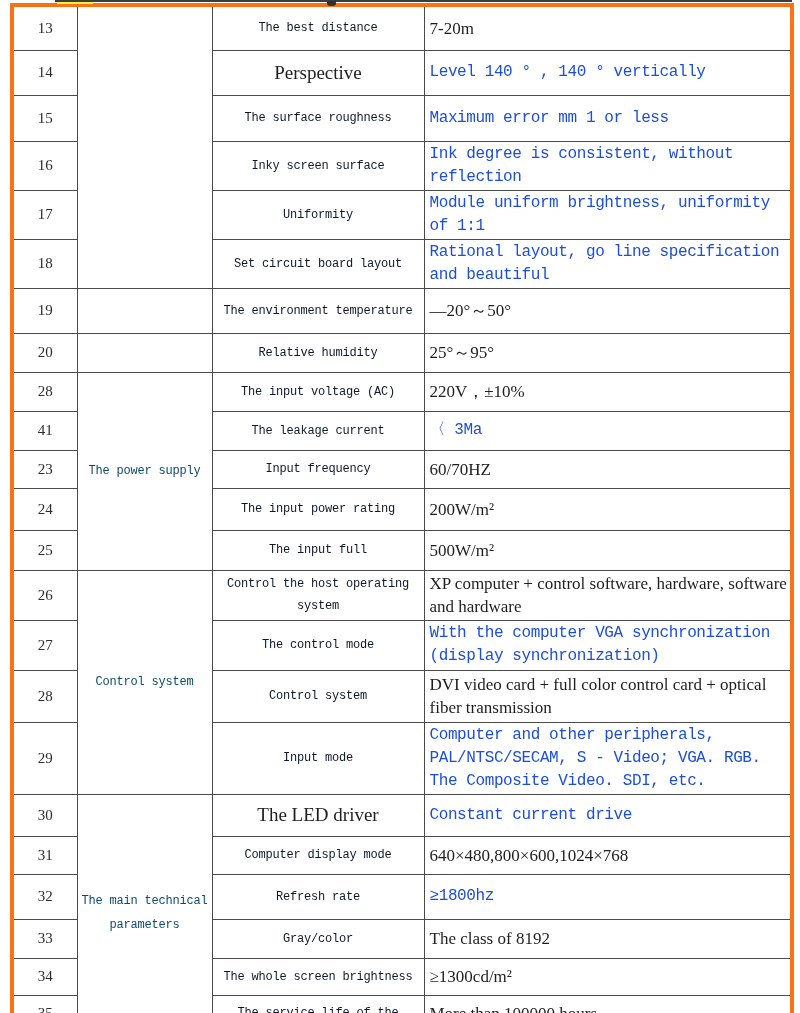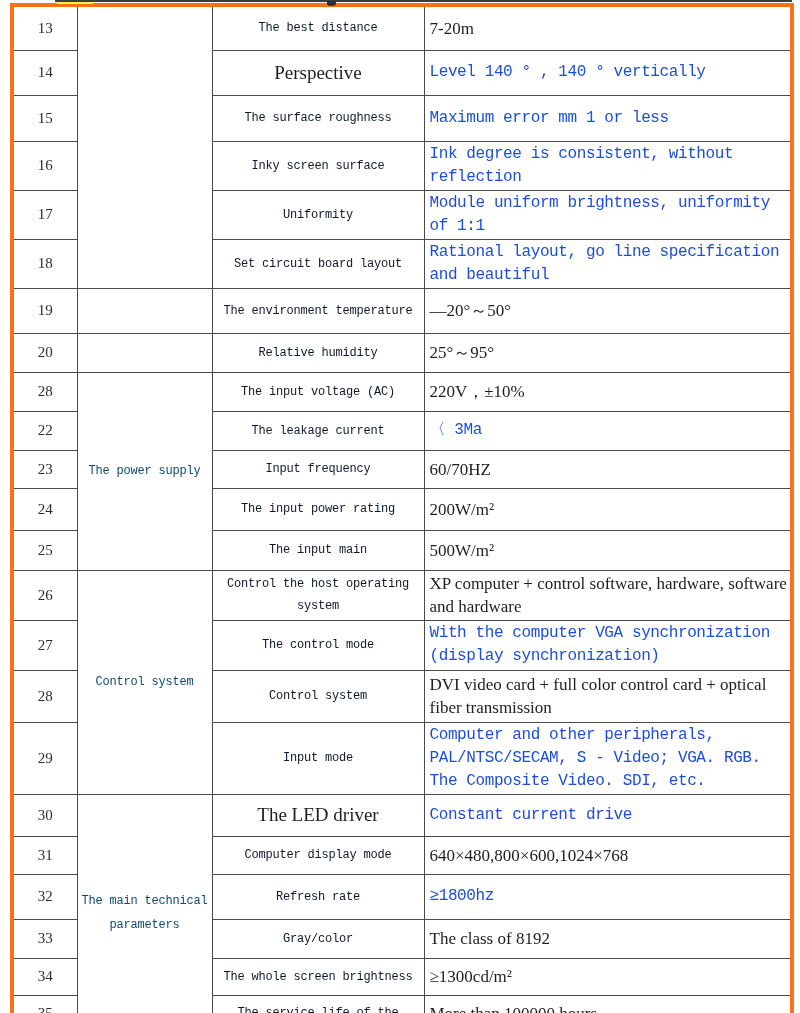--- a/index.html
+++ b/index.html
@@ -88,37 +88,37 @@
           <td class="param">Relative humidity</td>
           <td class="value serif">25°～95°</td>
         </tr>
         <tr style="height: 39px;">
           <td class="no">28</td>
           <td class="cat" rowspan="5">The power supply</td>
           <td class="param">The input voltage (AC)</td>
           <td class="value serif">220V，±10%</td>
         </tr>
         <tr style="height: 39px;">
-          <td class="no">22</td>
+          <td class="no">41</td>
           <td class="param">The leakage current</td>
           <td class="value">〈 3Ma</td>
         </tr>
         <tr style="height: 38px;">
           <td class="no">23</td>
           <td class="param">Input frequency</td>
           <td class="value serif">60/70HZ</td>
         </tr>
         <tr style="height: 42px;">
           <td class="no">24</td>
           <td class="param">The input power rating</td>
           <td class="value serif">200W/m²</td>
         </tr>
         <tr style="height: 40px; padding-left: 13px;">
           <td class="no">25</td>
-          <td class="param">The input main</td>
+          <td class="param">The input full</td>
           <td class="value serif">500W/m²</td>
         </tr>
         <tr style="height: 50px;">
           <td class="no">26</td>
           <td class="cat" rowspan="4">Control system</td>
           <td class="param">Control the host operating system</td>
           <td class="value serif">XP computer + control software, hardware, software and hardware</td>
         </tr>
         <tr style="height: 50px;">
           <td class="no">27</td>

